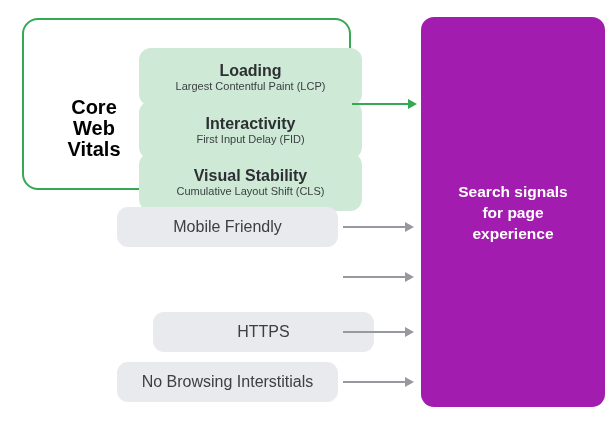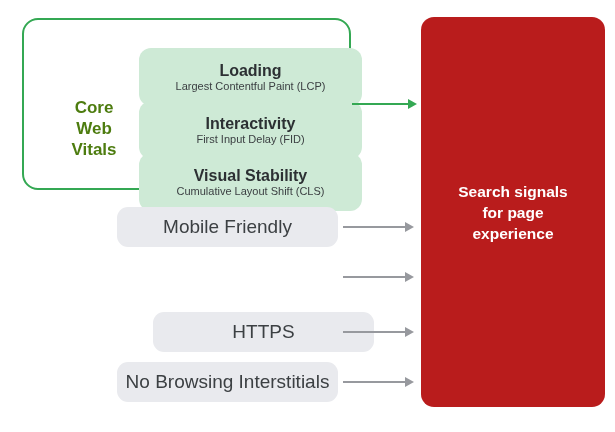--- a/index.html
+++ b/index.html
@@ -27,22 +27,22 @@
     border-radius: 16px;
     box-sizing: border-box;
     background: #ffffff;
   }
   .cwv-label {
     position: absolute;
     left: 38px;
     top: 77px;
     width: 64px;
     text-align: center;
-    color: #4d7c0f;
-    font-size: 17px;
+    color: #000000;
+    font-size: 20px;
     font-weight: bold;
     line-height: 21px;
   }
   .green-pill {
     position: absolute;
     left: 115px;
     width: 223px;
     height: 58px;
     background: #CEEAD6;
     border-radius: 12px;
@@ -71,21 +71,21 @@
     position: absolute;
     left: 117px;
     width: 221px;
     height: 40px;
     background: #E9EAEE;
     border-radius: 11px;
     display: flex;
     align-items: center;
     justify-content: center;
     color: #3C4043;
-    font-size: 19px;
+    font-size: 16px;
     font-weight: 500;
   }
   .row-1 { top: 207px; }
   .row-2 { top: 257px; }
   .row-3 { top: 312px; margin-left: 36px; }
   .row-4 { top: 362px; }
 
   
   .arrow {
     position: absolute;
@@ -121,21 +121,21 @@
   .arrow-r3 { top: 331px; }
   .arrow-r4 { top: 381px; }
 
   
   .result-box {
     position: absolute;
     left: 421px;
     top: 17px;
     width: 184px;
     height: 390px;
-    background: #b91c1c;
+    background: #a21caf;
     border-radius: 13px;
     display: flex;
     align-items: center;
     justify-content: center;
   }
   .result-label {
     width: 132px;
     text-align: center;
     color: #ffffff;
     font-size: 15.5px;

